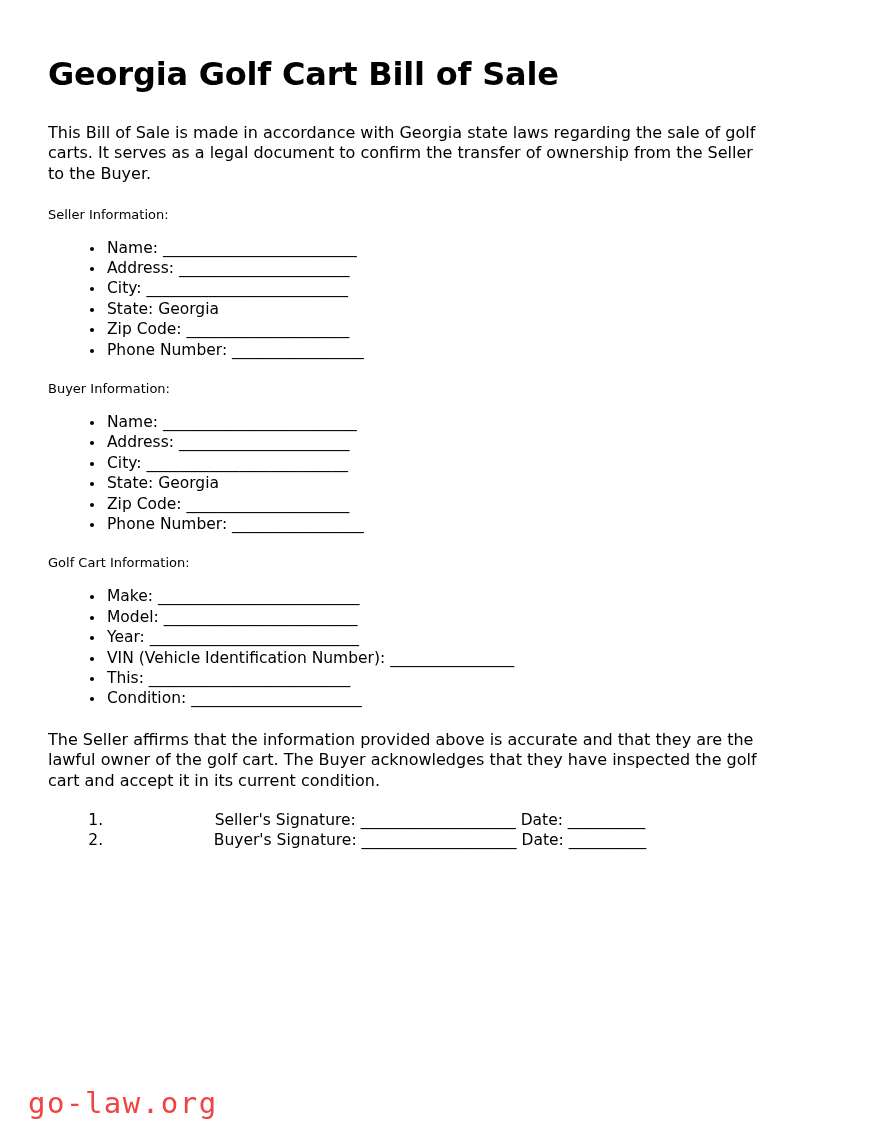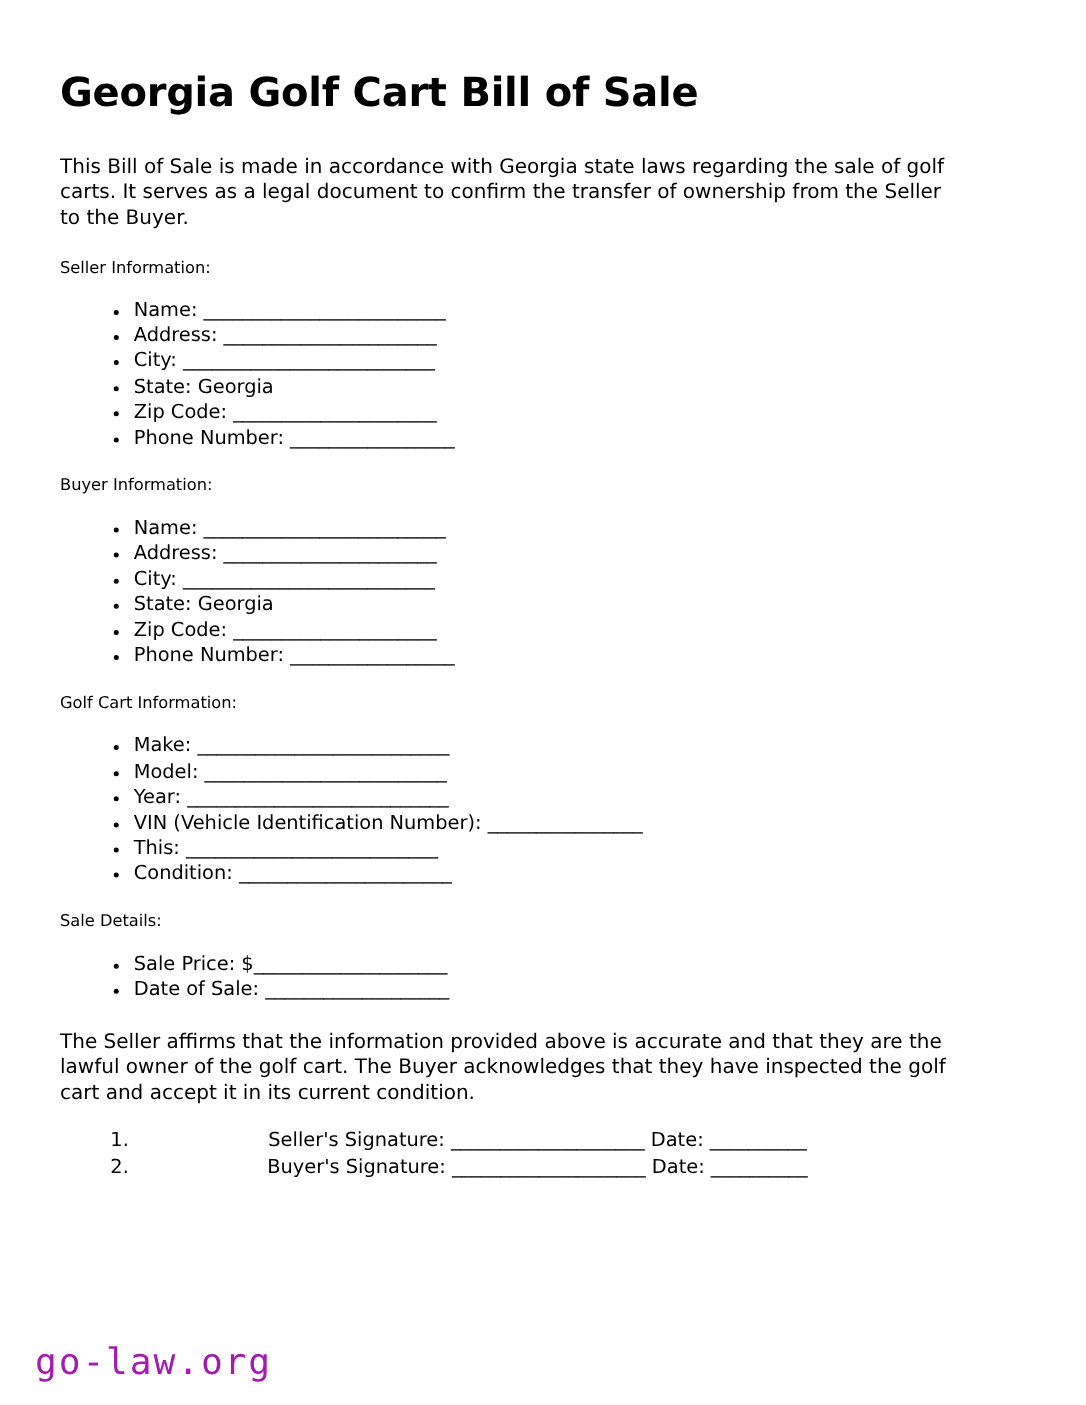--- a/index.html
+++ b/index.html
@@ -58,25 +58,25 @@
     line-height: 20.4px;
     padding-left: 2px;
     white-space: pre;
   }
   ul.fields li::marker { font-size: 13px; }
   ol.sigs li::marker { font-size: 15.5px; }
   .blank { letter-spacing: 0px; }
   .footer-mark {
     position: absolute;
     left: 28px;
-    bottom: 18px;
+    bottom: 4px;
     font-family: "DejaVu Sans Mono", monospace;
     font-size: 29px;
     letter-spacing: 1.5px;
-    color: #a21caf;
+    color: #ef4444;
   }
 </style>
 </head>
 <body>
 
 <div class="page">
 
   <h1 class="doc-title">Georgia Golf Cart Bill of Sale</h1>
 
   <p class="para intro">This Bill of Sale is made in accordance with Georgia state laws regarding the sale of golf carts. It serves as a legal document to confirm the transfer of ownership from the Seller to the Buyer.</p>
@@ -110,27 +110,20 @@
     <ul class="fields">
       <li><span>Make: </span><span class="blank">__________________________</span></li>
       <li><span>Model: </span><span class="blank">_________________________</span></li>
       <li><span>Year: </span><span class="blank">___________________________</span></li>
       <li><span>VIN (Vehicle Identification Number): </span><span class="blank">________________</span></li>
       <li><span>This: </span><span class="blank">__________________________</span></li>
       <li><span>Condition: </span><span class="blank">______________________</span></li>
     </ul>
   </div>
 
-  <div class="section-block">
-    <div class="section-heading">Sale Details:</div>
-    <ul class="fields">
-      <li><span>Sale Price: $</span><span class="blank">____________________</span></li>
-      <li><span>Date of Sale: </span><span class="blank">___________________</span></li>
-    </ul>
-  </div>
 
   <p class="para affirm">The Seller affirms that the information provided above is accurate and that they are the lawful owner of the golf cart. The Buyer acknowledges that they have inspected the golf cart and accept it in its current condition.</p>
 
   <div class="section-block">
     <ol class="sigs">
       <li><span>Seller's Signature: </span><span class="blank">____________________</span><span> Date: </span><span class="blank">__________</span></li>
       <li><span>Buyer's Signature: </span><span class="blank">____________________</span><span> Date: </span><span class="blank">__________</span></li>
     </ol>
   </div>
 

